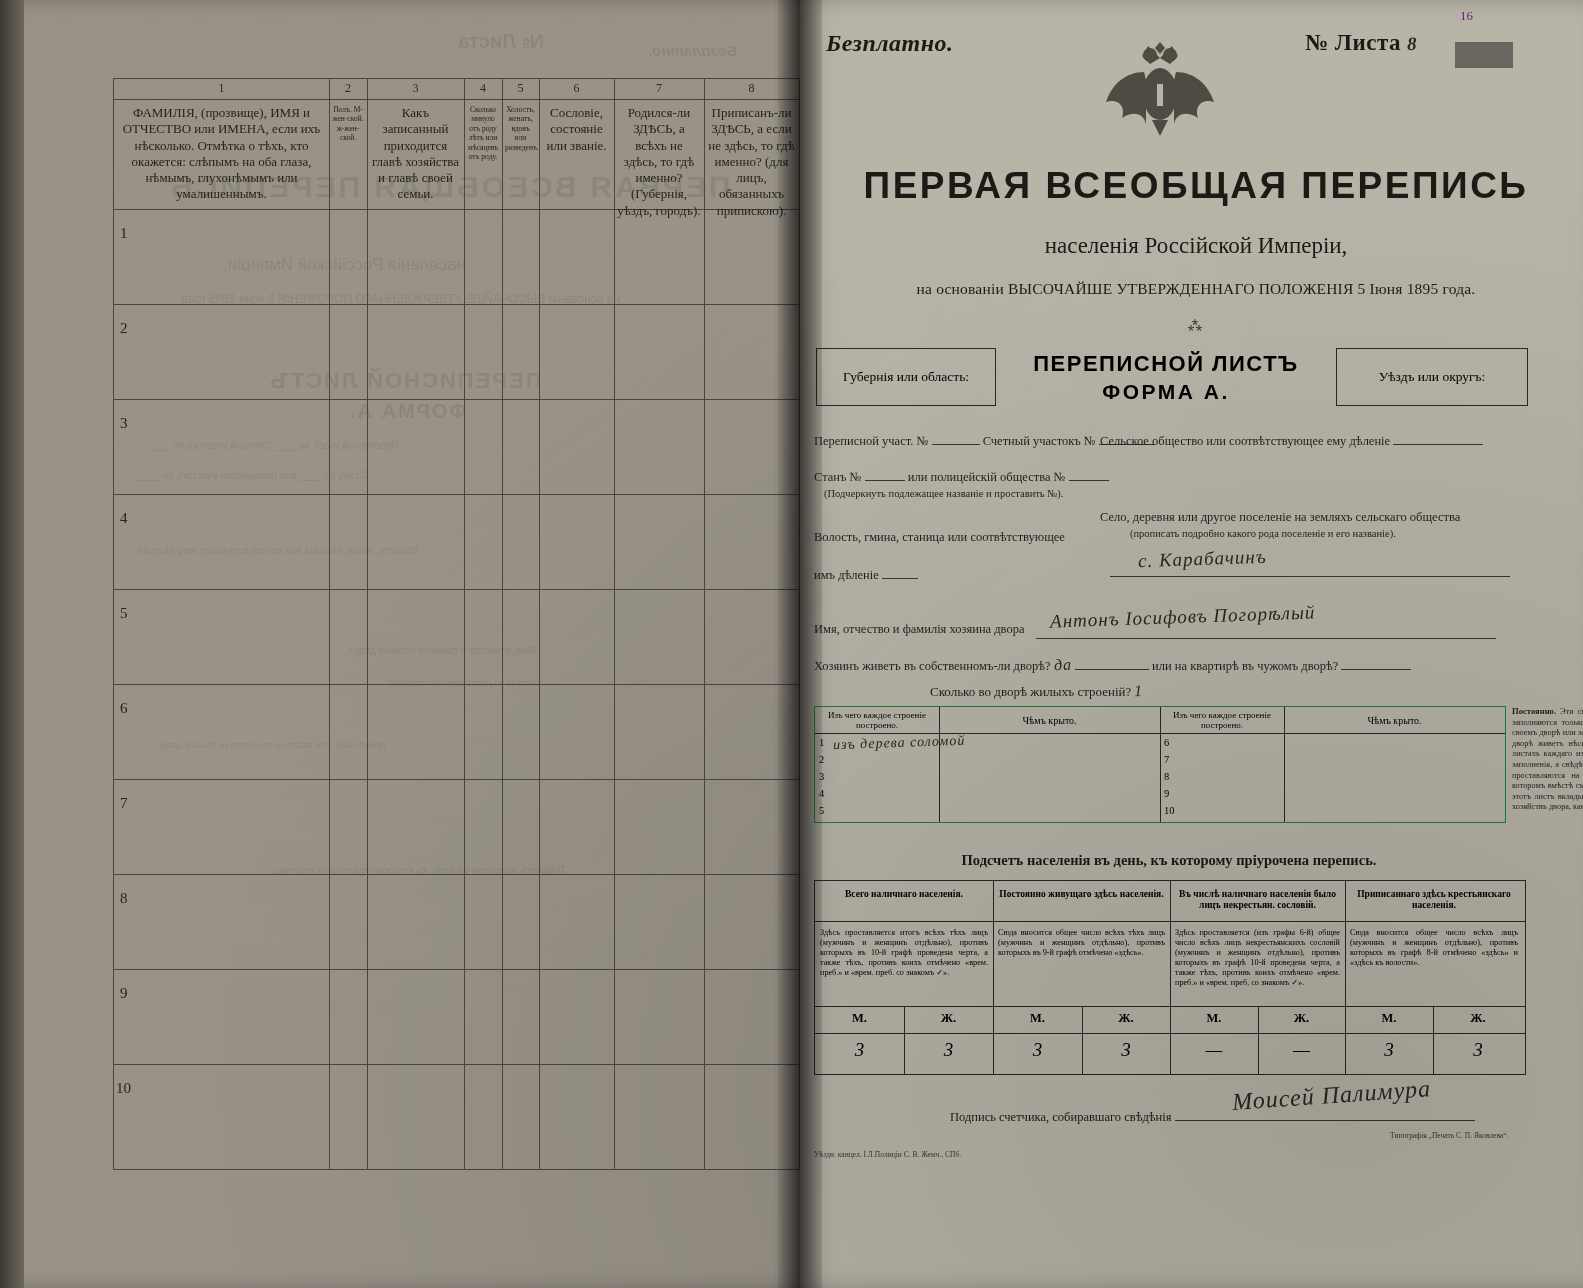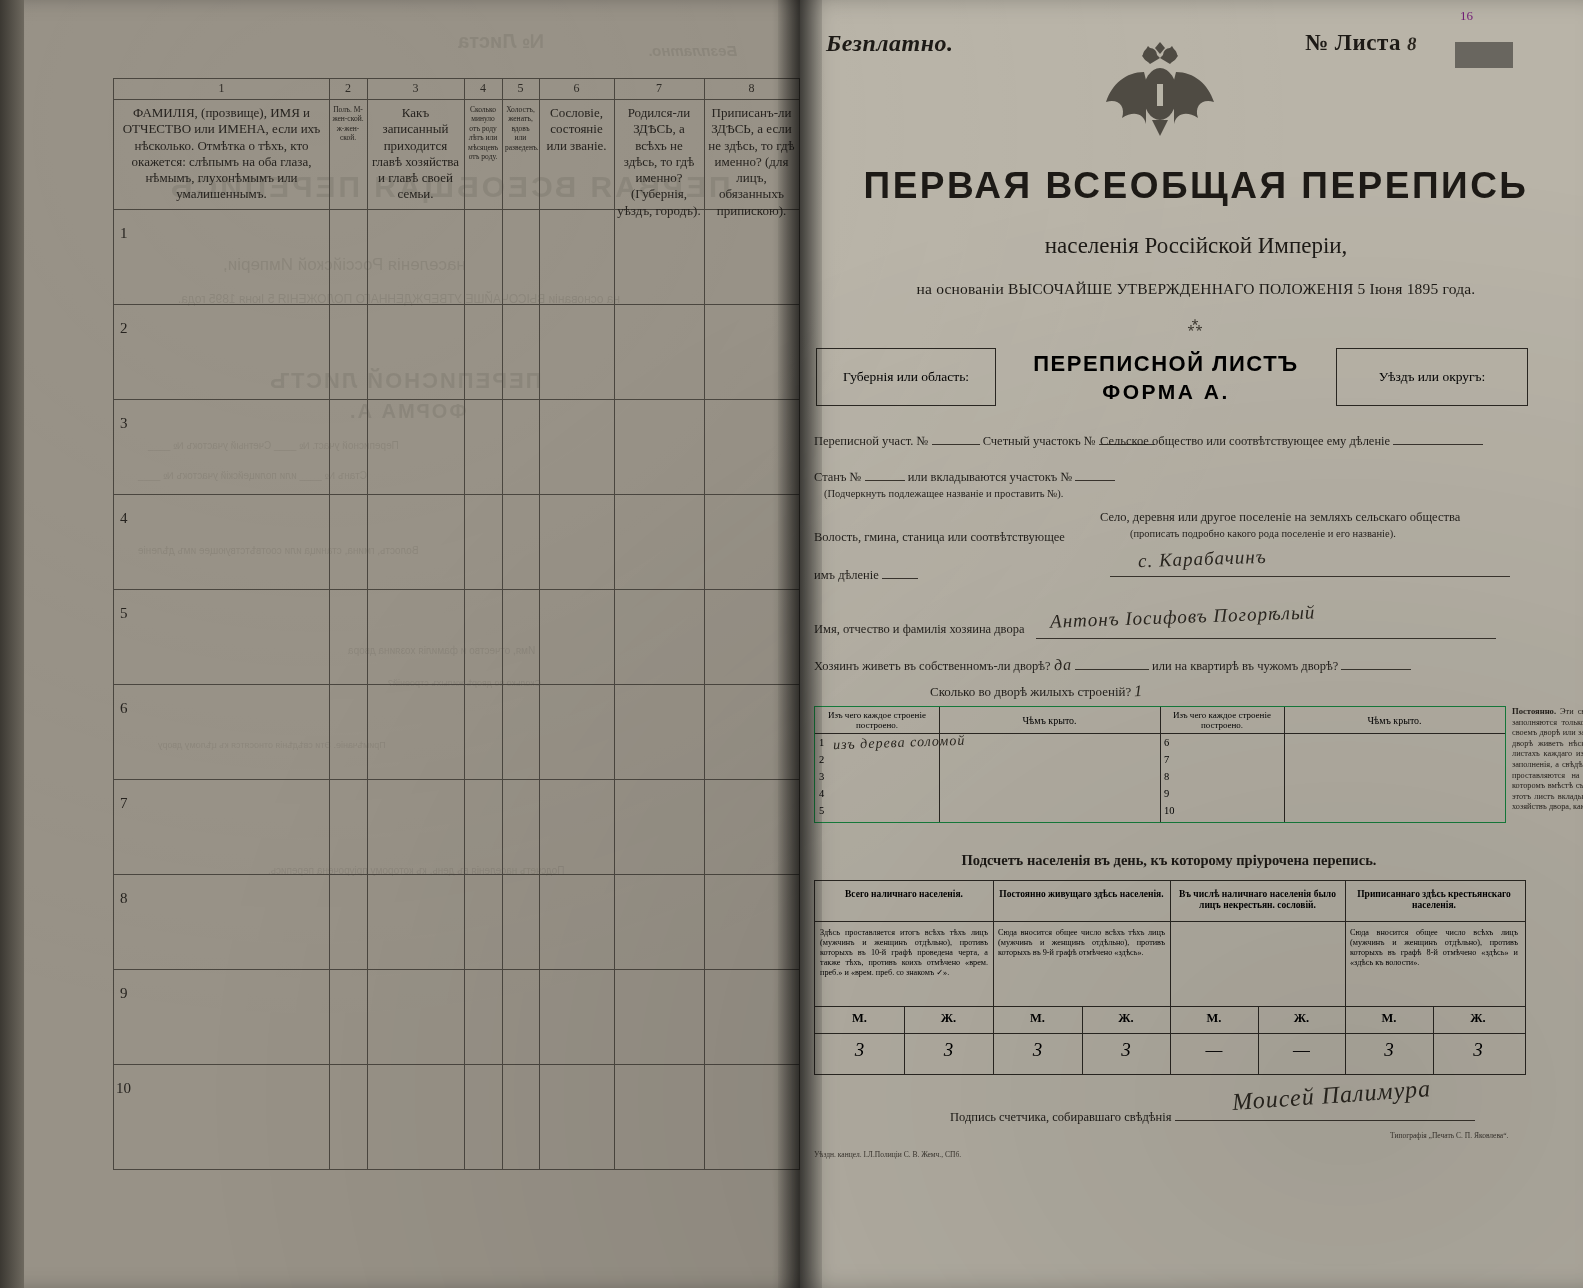--- a/index.html
+++ b/index.html
@@ -295,21 +295,21 @@
       </div>
 
       <div class="r fline" style="left:300px;top:432px;">
         <span>Сельское  общество или соотвѣтствующее ему дѣленіе</span>
         <span class="rule" style="width:90px;"></span>
       </div>
 
       <div class="r fline" style="left:14px;top:468px;">
         <span>Станъ №</span>
         <span class="rule" style="width:40px;"></span>
-        <span>или вкладываются участокъ №</span>
+        <span>или полицейскій общества №</span>
         <span class="rule" style="width:40px;"></span>
       </div>
       <div class="r fline small" style="left:24px;top:488px;">(Подчеркнуть подлежащее названіе и проставить №).</div>
 
       <div class="r fline" style="left:300px;top:510px;">Село, деревня или другое поселеніе на земляхъ сельскаго общества</div>
       <div class="r fline small" style="left:330px;top:528px;">(прописать подробно какого рода поселеніе и его названіе).</div>
       <div class="r fline" style="left:310px;top:548px;width:400px;border-bottom:1px solid #3a352e;height:28px;">
         <span class="hand" style="margin-left:28px;">с. Карабачинъ</span>
       </div>
 
@@ -393,20 +393,21 @@
         <div class="pval" style="left:89px;top:158px;width:89px;">3</div>
 
         <div class="pgh" style="left:178px;top:4px;width:177px;">Постоянно живущаго здѣсь населенія.</div>
         <div class="pgb" style="left:178px;top:44px;width:177px;">Сюда вносится общее число всѣхъ тѣхъ лицъ (мужчинъ и женщинъ отдѣльно), противъ которыхъ въ 9-й графѣ отмѣчено «здѣсь».</div>
         <div class="psub" style="left:178px;top:130px;width:89px;">М.</div>
         <div class="psub" style="left:267px;top:130px;width:88px;">Ж.</div>
         <div class="pval" style="left:178px;top:158px;width:89px;">3</div>
         <div class="pval" style="left:267px;top:158px;width:88px;">3</div>
 
         <div class="pgh" style="left:355px;top:4px;width:175px;">Въ числѣ наличнаго населенія было лицъ некрестьян. сословій.</div>
+        <div class="pgb" style="left:355px;top:44px;width:175px;">Здѣсь проставляется (изъ графы 6-й) общее число всѣхъ лицъ некрестьянскихъ сословій (мужчинъ и женщинъ отдѣльно), противъ которыхъ въ графѣ 10-й проведена черта, а также тѣхъ, противъ коихъ отмѣчено «врем. преб.» и «врем. преб. со знакомъ ✓».</div>
         <div class="psub" style="left:355px;top:130px;width:88px;">М.</div>
         <div class="psub" style="left:443px;top:130px;width:87px;">Ж.</div>
         <div class="pval" style="left:355px;top:158px;width:88px;">—</div>
         <div class="pval" style="left:443px;top:158px;width:87px;">—</div>
 
         <div class="pgh" style="left:530px;top:4px;width:178px;">Приписаннаго здѣсь крестьянскаго населенія.</div>
         <div class="pgb" style="left:530px;top:44px;width:178px;">Сюда вносится общее число всѣхъ лицъ (мужчинъ и женщинъ отдѣльно), противъ которыхъ въ графѣ 8-й отмѣчено «здѣсь» и «здѣсь къ волости».</div>
         <div class="psub" style="left:530px;top:130px;width:88px;">М.</div>
         <div class="psub" style="left:618px;top:130px;width:90px;">Ж.</div>
         <div class="pval" style="left:530px;top:158px;width:88px;">3</div>

